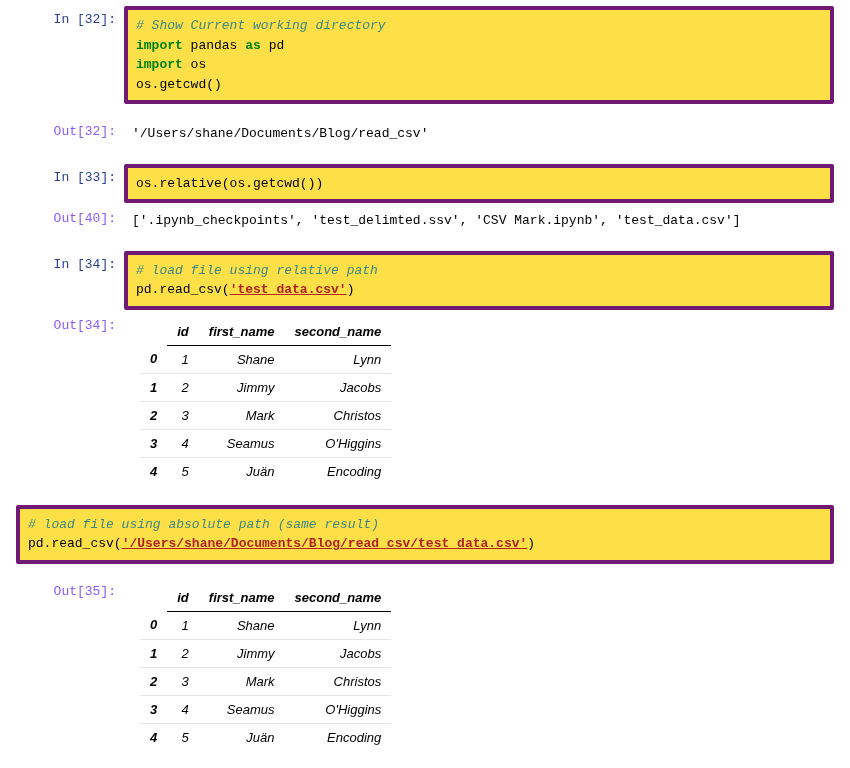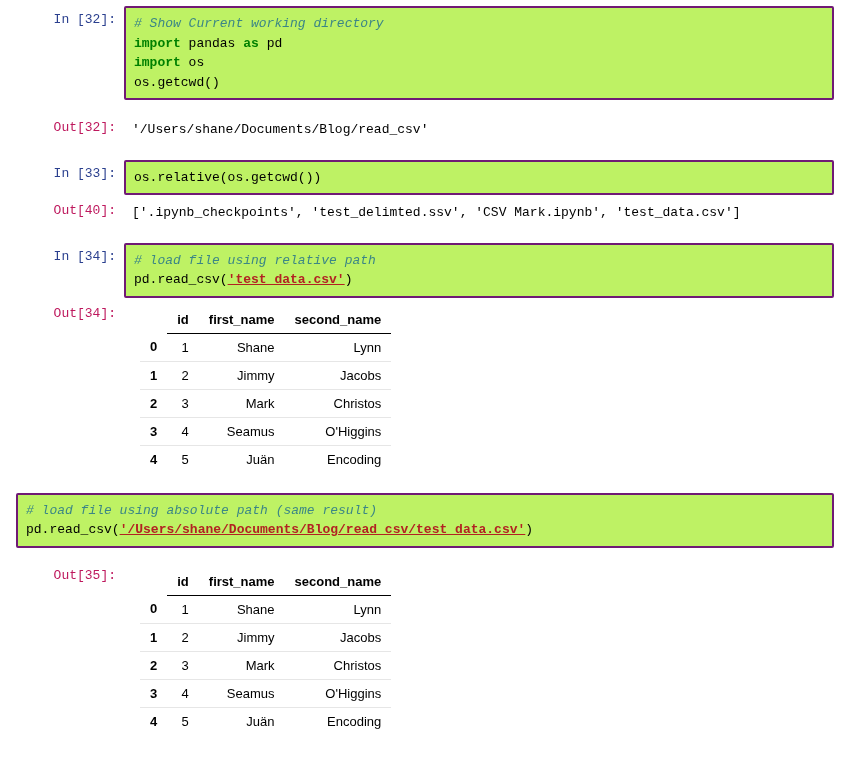--- a/index.html
+++ b/index.html
@@ -17,25 +17,25 @@
   }
   .prompt {
     width: 100px;
     min-width: 100px;
     text-align: right;
     padding: 6px 8px 6px 0;
     font-family: Menlo, Monaco, "Courier New", monospace;
     font-size: 13px;
   }
   .prompt-in { color: #2a3f8e; }
-  .prompt-out { color: #be185d; }
+  .prompt-out { color: #8b5cf6; }
   .code-area {
     flex: 1;
-    background: #bef264;
-    border: 2px solid #701a75;
+    background: #fde047;
+    border: 4px solid #701a75;
     border-radius: 2px;
     padding: 6px 8px;
     font-family: Menlo, Monaco, "Courier New", monospace;
     font-size: 13px;
     line-height: 1.5;
     white-space: pre;
     overflow-x: auto;
   }
   .output-area {
     flex: 1;
@@ -43,20 +43,21 @@
     font-family: Menlo, Monaco, "Courier New", monospace;
     font-size: 13px;
     line-height: 1.5;
     white-space: pre;
   }
   .output-html {
     flex: 1;
     padding: 6px 8px 6px 16px;
     font-family: -apple-system, "Helvetica Neue", Arial, sans-serif;
     font-size: 13px;
+    font-style: italic;
   }
   .tok-comment { color: #3b8686; font-style: italic; }
   .tok-keyword { color: #008000; font-weight: bold; }
   .tok-string  { color: #b22222; font-weight: bold; text-decoration: underline; }
   .tok-plain   { color: #000; }
 
   table.dataframe {
     border-collapse: collapse;
     font-size: 13px;
   }

